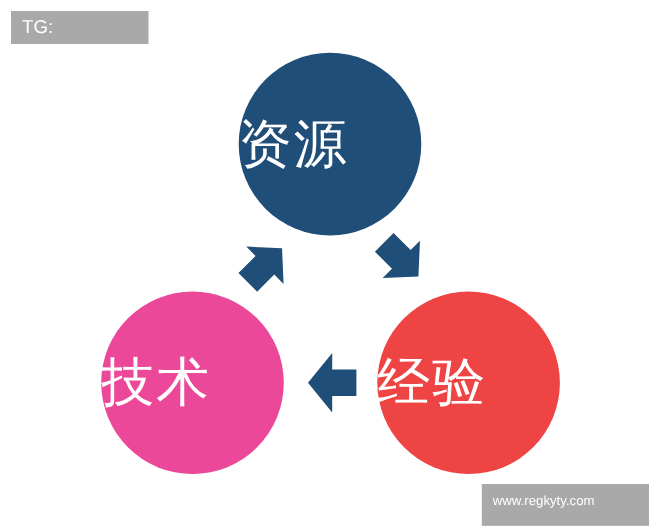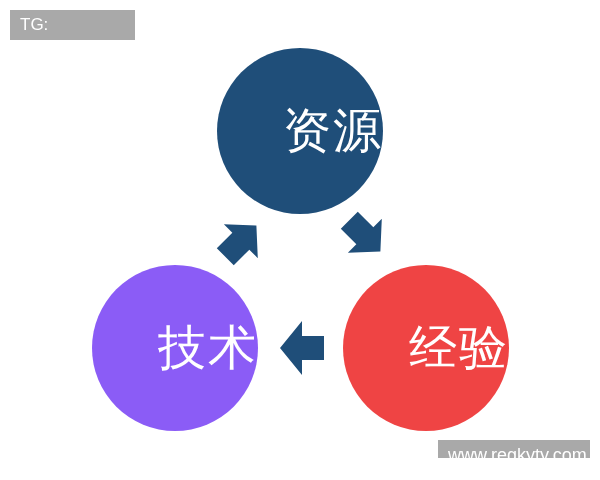--- a/index.html
+++ b/index.html
@@ -1,23 +1,23 @@
 <!DOCTYPE html>
 <html><head>
 <meta charset="utf-8">
 <style>
   html, body { margin:0; padding:0; }
   body { width:600px; height:480px; background:#ffffff; position:relative; overflow:hidden;
          font-family:"DejaVu Sans", sans-serif; }
   .tag { position:absolute; background:#a9a9a9; color:#ffffff; font-family:"Liberation Sans", sans-serif;
          font-size:17px; line-height:30px; padding:0 10px; }
   .tag.top { left:10px; top:10px; height:30px; width:105px; }
-  .tag.bottom { left:438px; top:440px; height:18px; width:132px; font-size:18px; }
+  .tag.bottom { left:438px; top:440px; height:38px; width:132px; font-size:12px; }
   .circle { position:absolute; width:166px; height:166px; border-radius:50%;
-            display:flex; align-items:center; justify-content:flex-end;
+            display:flex; align-items:center; justify-content:flex-start;
             color:#ffffff; font-size:48px; letter-spacing:2px; }
   .c-top { left:217px; top:48px; }
   .c-left { left:92px; top:265px; }
   .c-right { left:343px; top:265px; }
   svg.arrows { position:absolute; left:0; top:0; }
 </style>
 </head>
 <body>
 
 <div class="tag top">TG: MYYJJPP</div>
@@ -36,17 +36,17 @@
     <polygon points="-22,-12 0,-12 0,-27 22,0 0,27 0,12 -22,12" fill="#1F4E79"></polygon>
   </g>
 </svg>
 
 <div class="circle c-top" style="background:#1F4E79">
   <span>资源</span>
 </div>
 <div class="circle c-right" style="background:#ef4444">
   <span>经验</span>
 </div>
-<div class="circle c-left" style="background:#8b5cf6">
+<div class="circle c-left" style="background:#ec4899">
   <span>技术</span>
 </div>
 
 <div class="tag bottom">www.regkyty.com</div>
 
 </body></html>

